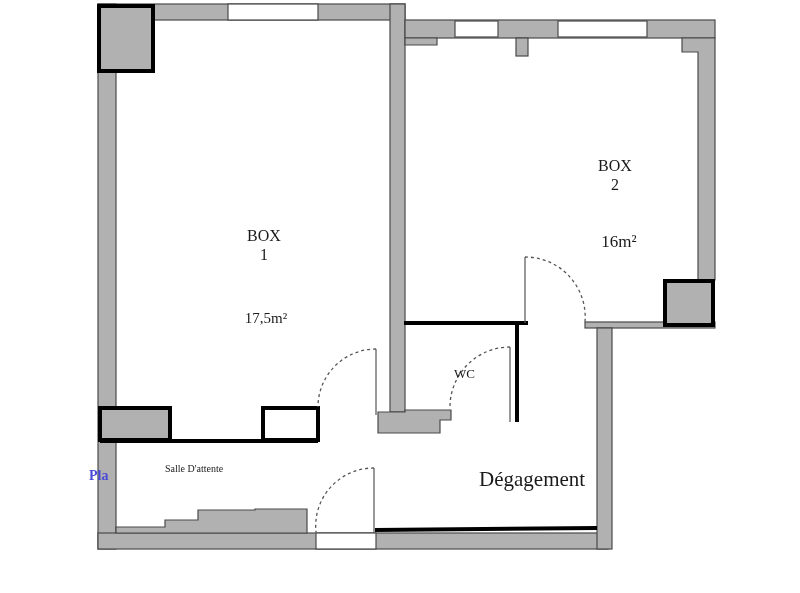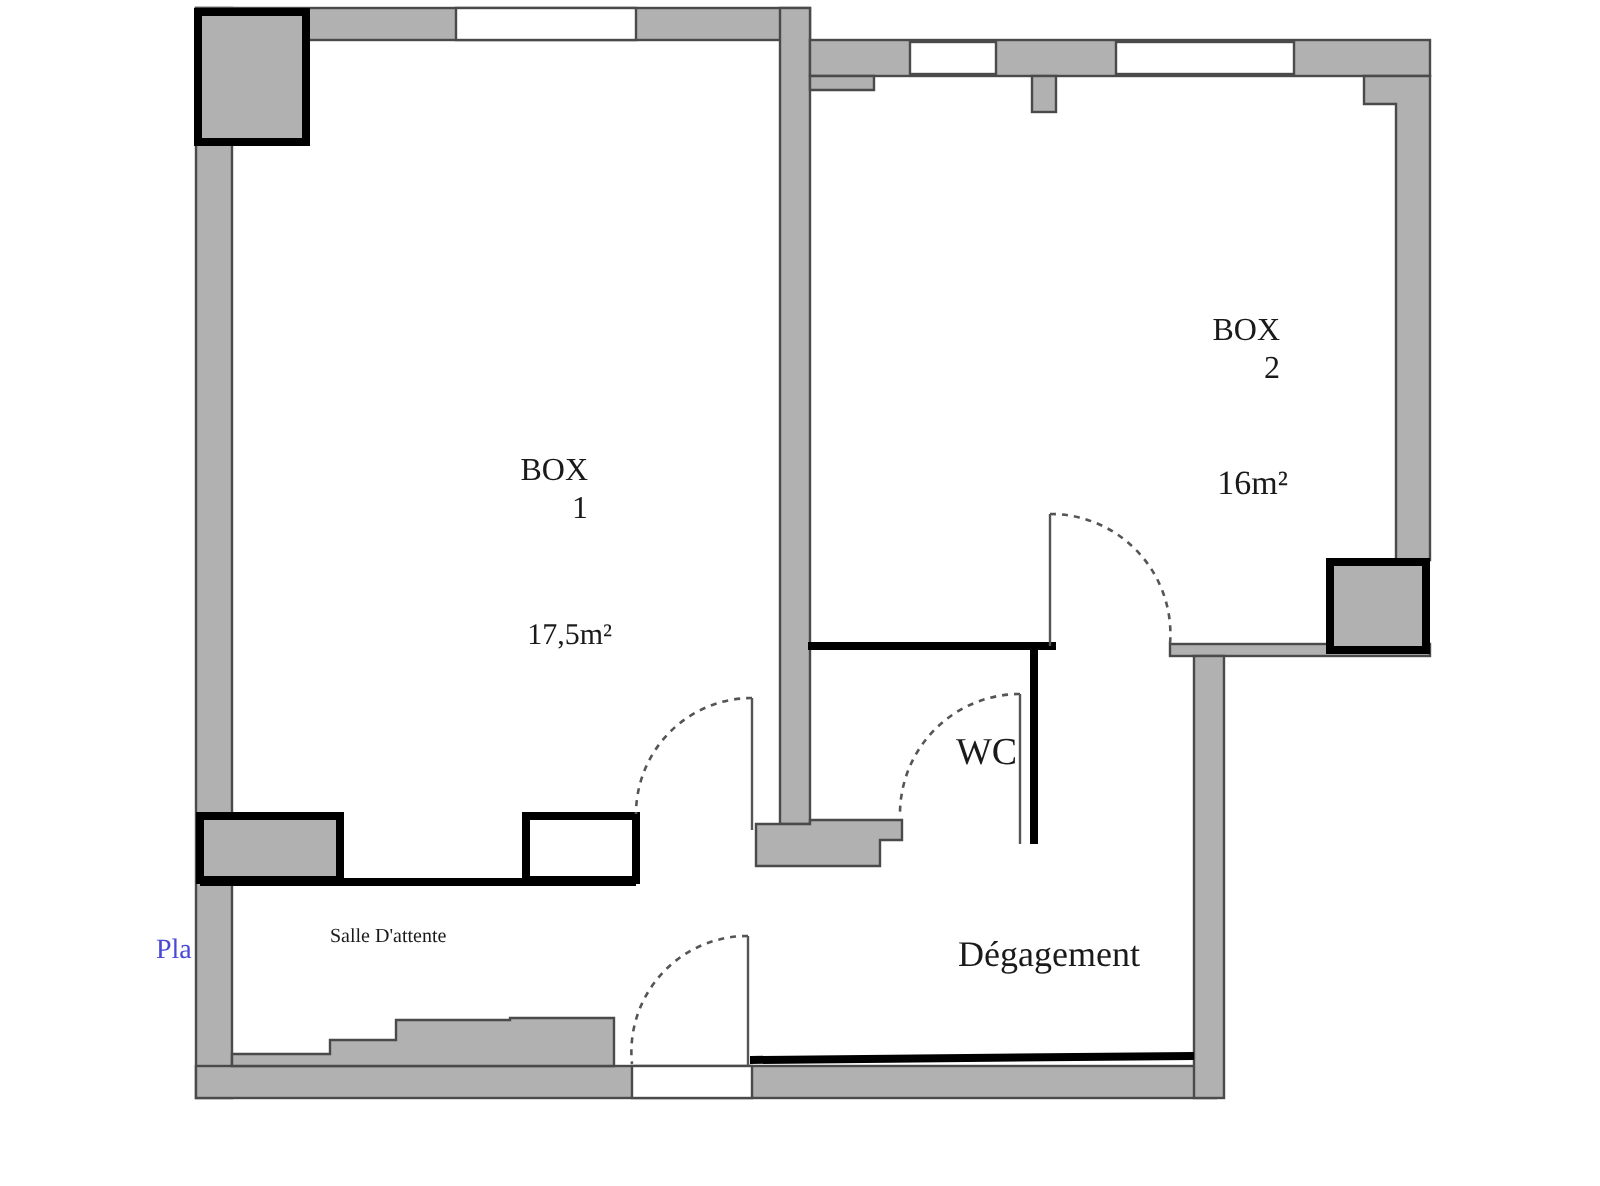--- a/index.html
+++ b/index.html
@@ -5,21 +5,21 @@
     html, body { margin: 0; padding: 0; background: #ffffff; }
     body { width: 800px; height: 593px; position: relative; overflow: hidden; }
     svg { position: absolute; left: 0; top: 0; }
     .wall { fill: #b1b1b1; stroke: #4a4a4a; stroke-width: 1.2; }
     .win { fill: #ffffff; stroke: #4a4a4a; stroke-width: 1.2; }
     .pillar { fill: #b1b1b1; stroke: #000; stroke-width: 4; }
     .pillar-empty { fill: #ffffff; stroke: #000; stroke-width: 4; }
     .thick { stroke: #000; stroke-width: 4; fill: none; }
     .thin { stroke: #555; stroke-width: 1.2; fill: none; }
     .swing { stroke: #555; stroke-width: 1.3; fill: none; stroke-dasharray: 3 3; }
-    .lbl { position: absolute; font-family: "Liberation Serif", "DejaVu Serif", serif; color: #1a1a1a; text-align: right; white-space: nowrap; }
+    .lbl { position: absolute; font-family: "Liberation Serif", "DejaVu Serif", serif; color: #1a1a1a; text-align: center; white-space: nowrap; }
     .lbl-blue { position: absolute; font-family: "Liberation Serif", serif; color: #4a4ad8; font-size: 14px; }
   </style>
 </head>
 <body>
 
 <svg width="800" height="593" viewBox="0 0 800 593">
 
   <g>
 
     <rect class="wall" x="98" y="4" width="307" height="16"></rect>
@@ -87,17 +87,17 @@
   <div>1</div>
 </div>
 <div class="lbl" style="left:226px;top:310px;width:80px;font-size:15px;">17,5m²</div>
 
 <div class="lbl" style="left:590px;top:156px;width:50px;font-size:16px;line-height:19px;">
   <div>BOX</div>
   <div>2</div>
 </div>
 <div class="lbl" style="left:594px;top:232px;width:50px;font-size:17px;">16m²</div>
 
-<div class="lbl" style="left:478px;top:366px;font-size:19px;">WC</div>
+<div class="lbl" style="left:454px;top:366px;font-size:13px;">WC</div>
 <div class="lbl" style="left:165px;top:463px;font-size:10px;">Salle D'attente</div>
-<div class="lbl" style="left:479px;top:467px;font-size:18px;">Dégagement</div>
+<div class="lbl" style="left:479px;top:467px;font-size:21px;">Dégagement</div>
 
-<div class="lbl-blue" style="left:78px;top:468px;">Pla</div>
+<div class="lbl-blue" style="left:89px;top:468px;font-weight:bold;">Pla</div>
 
 </body></html>

